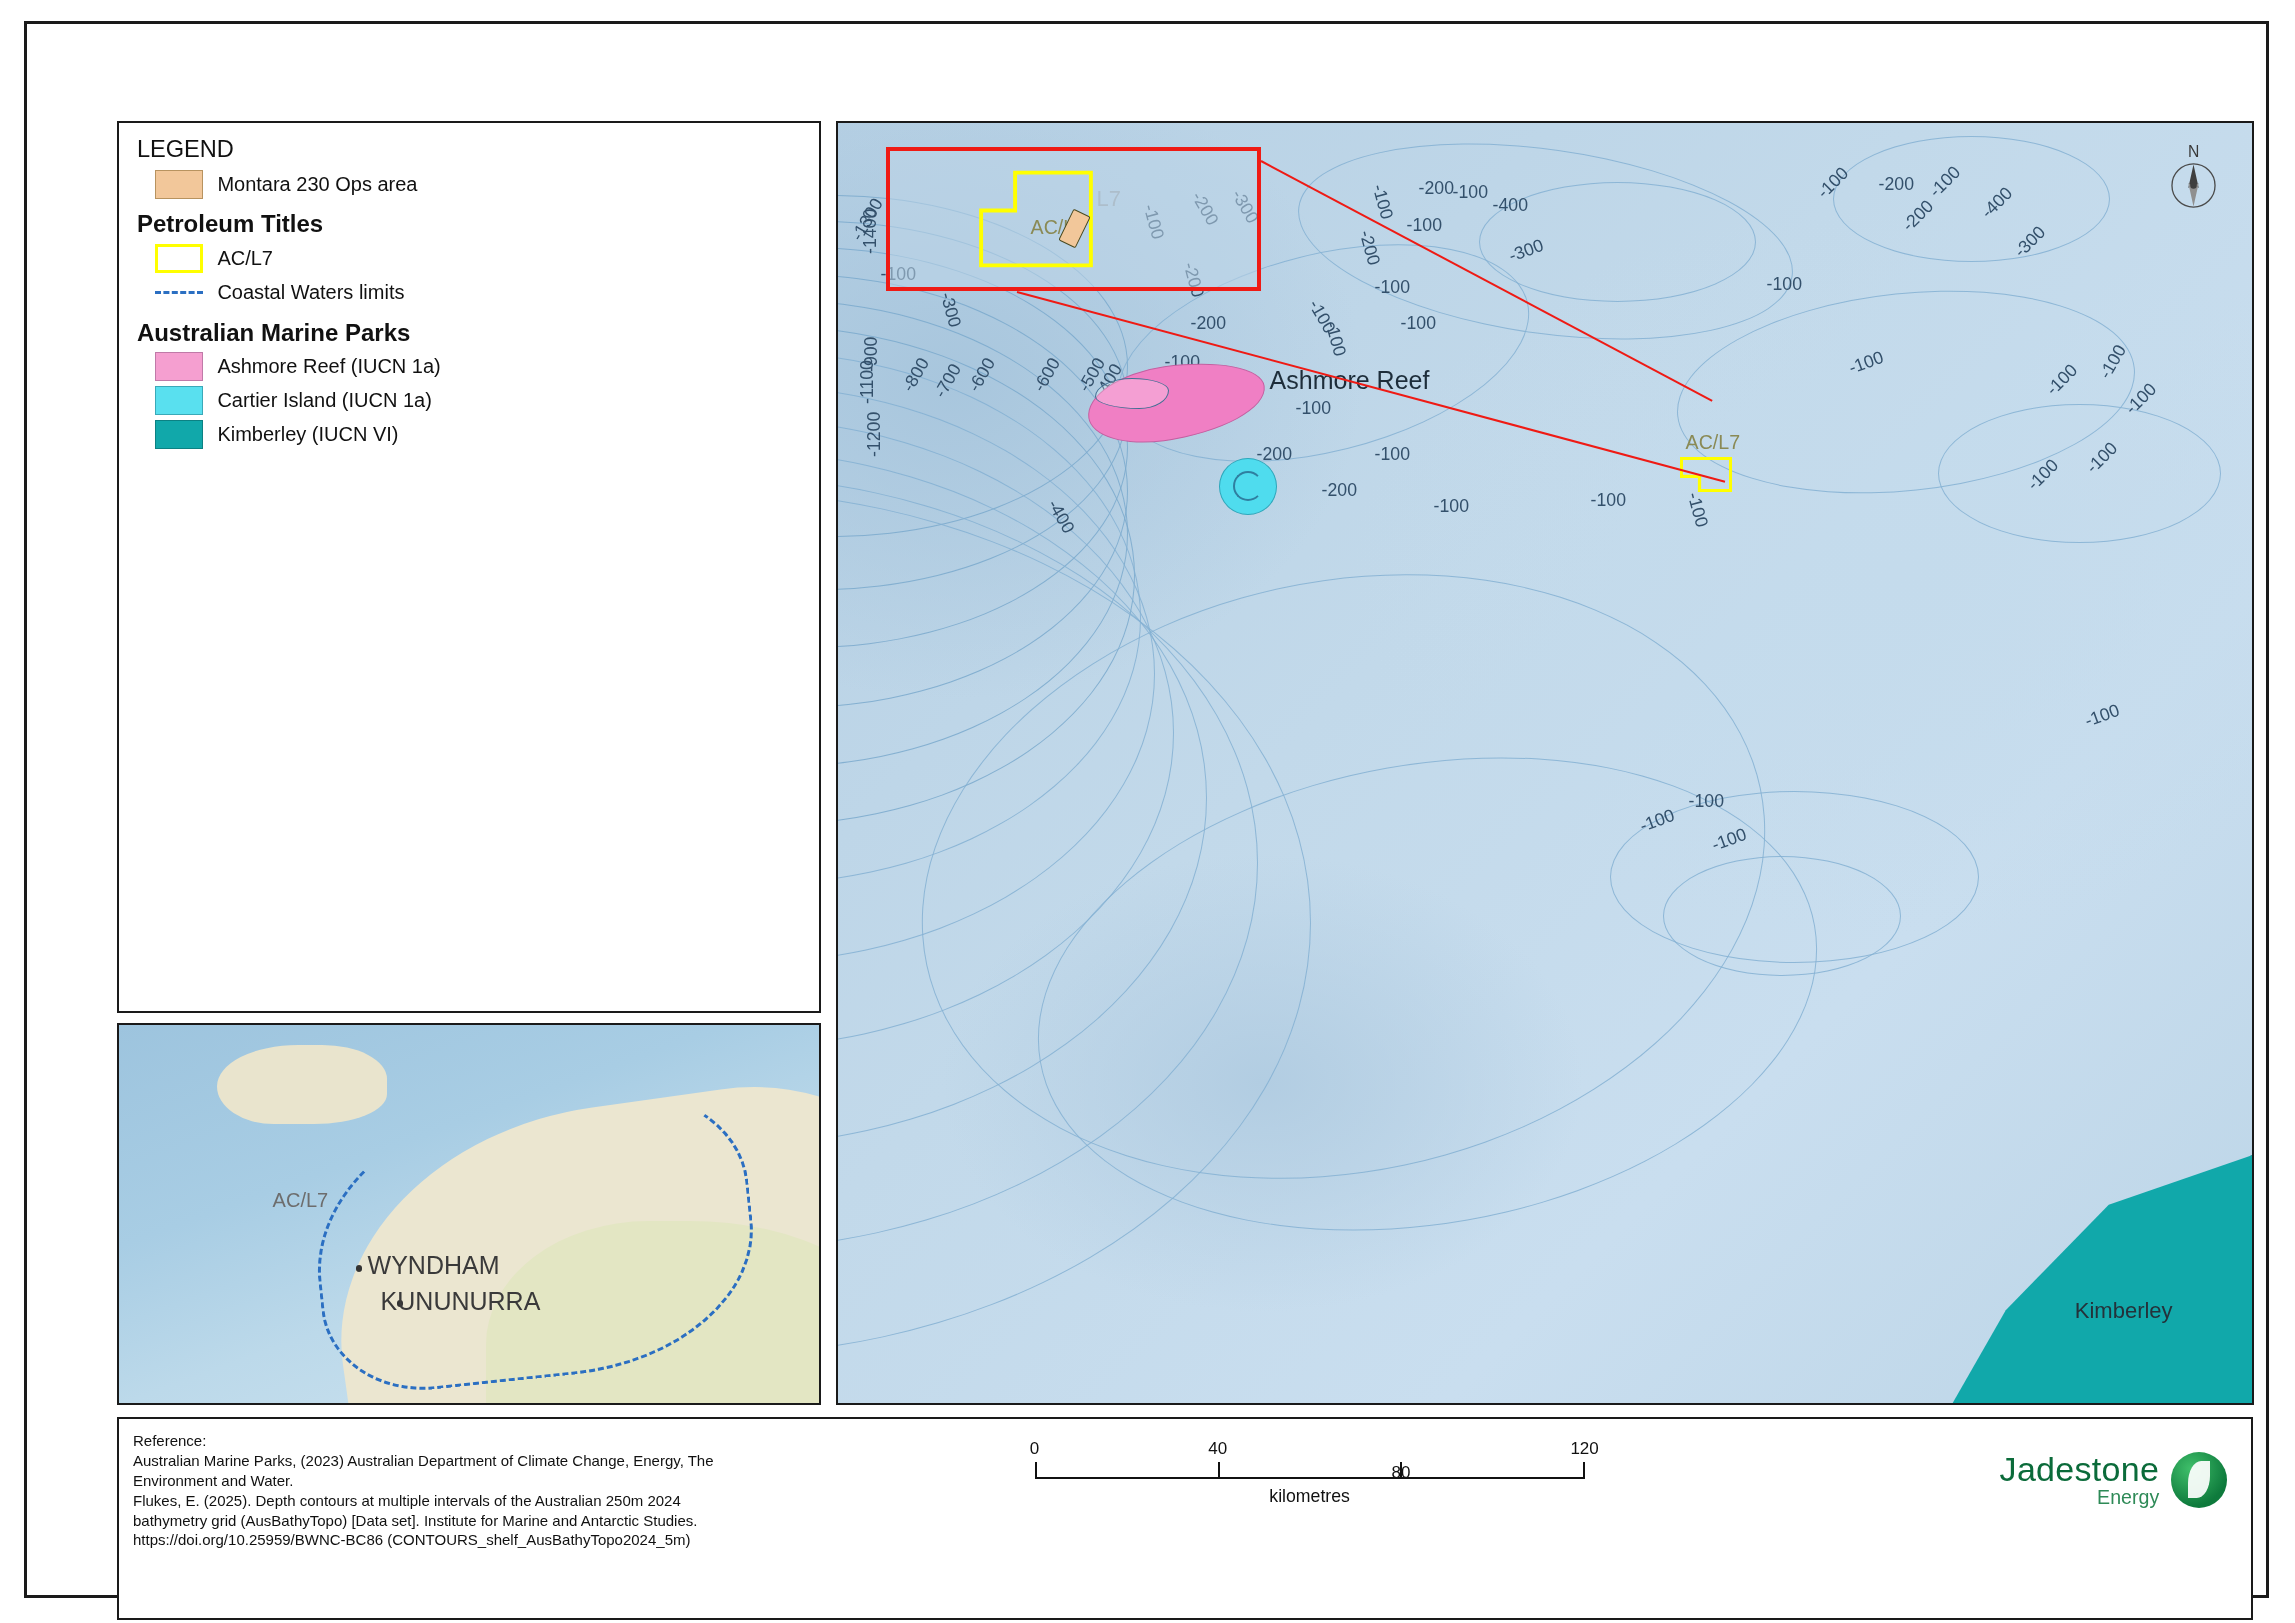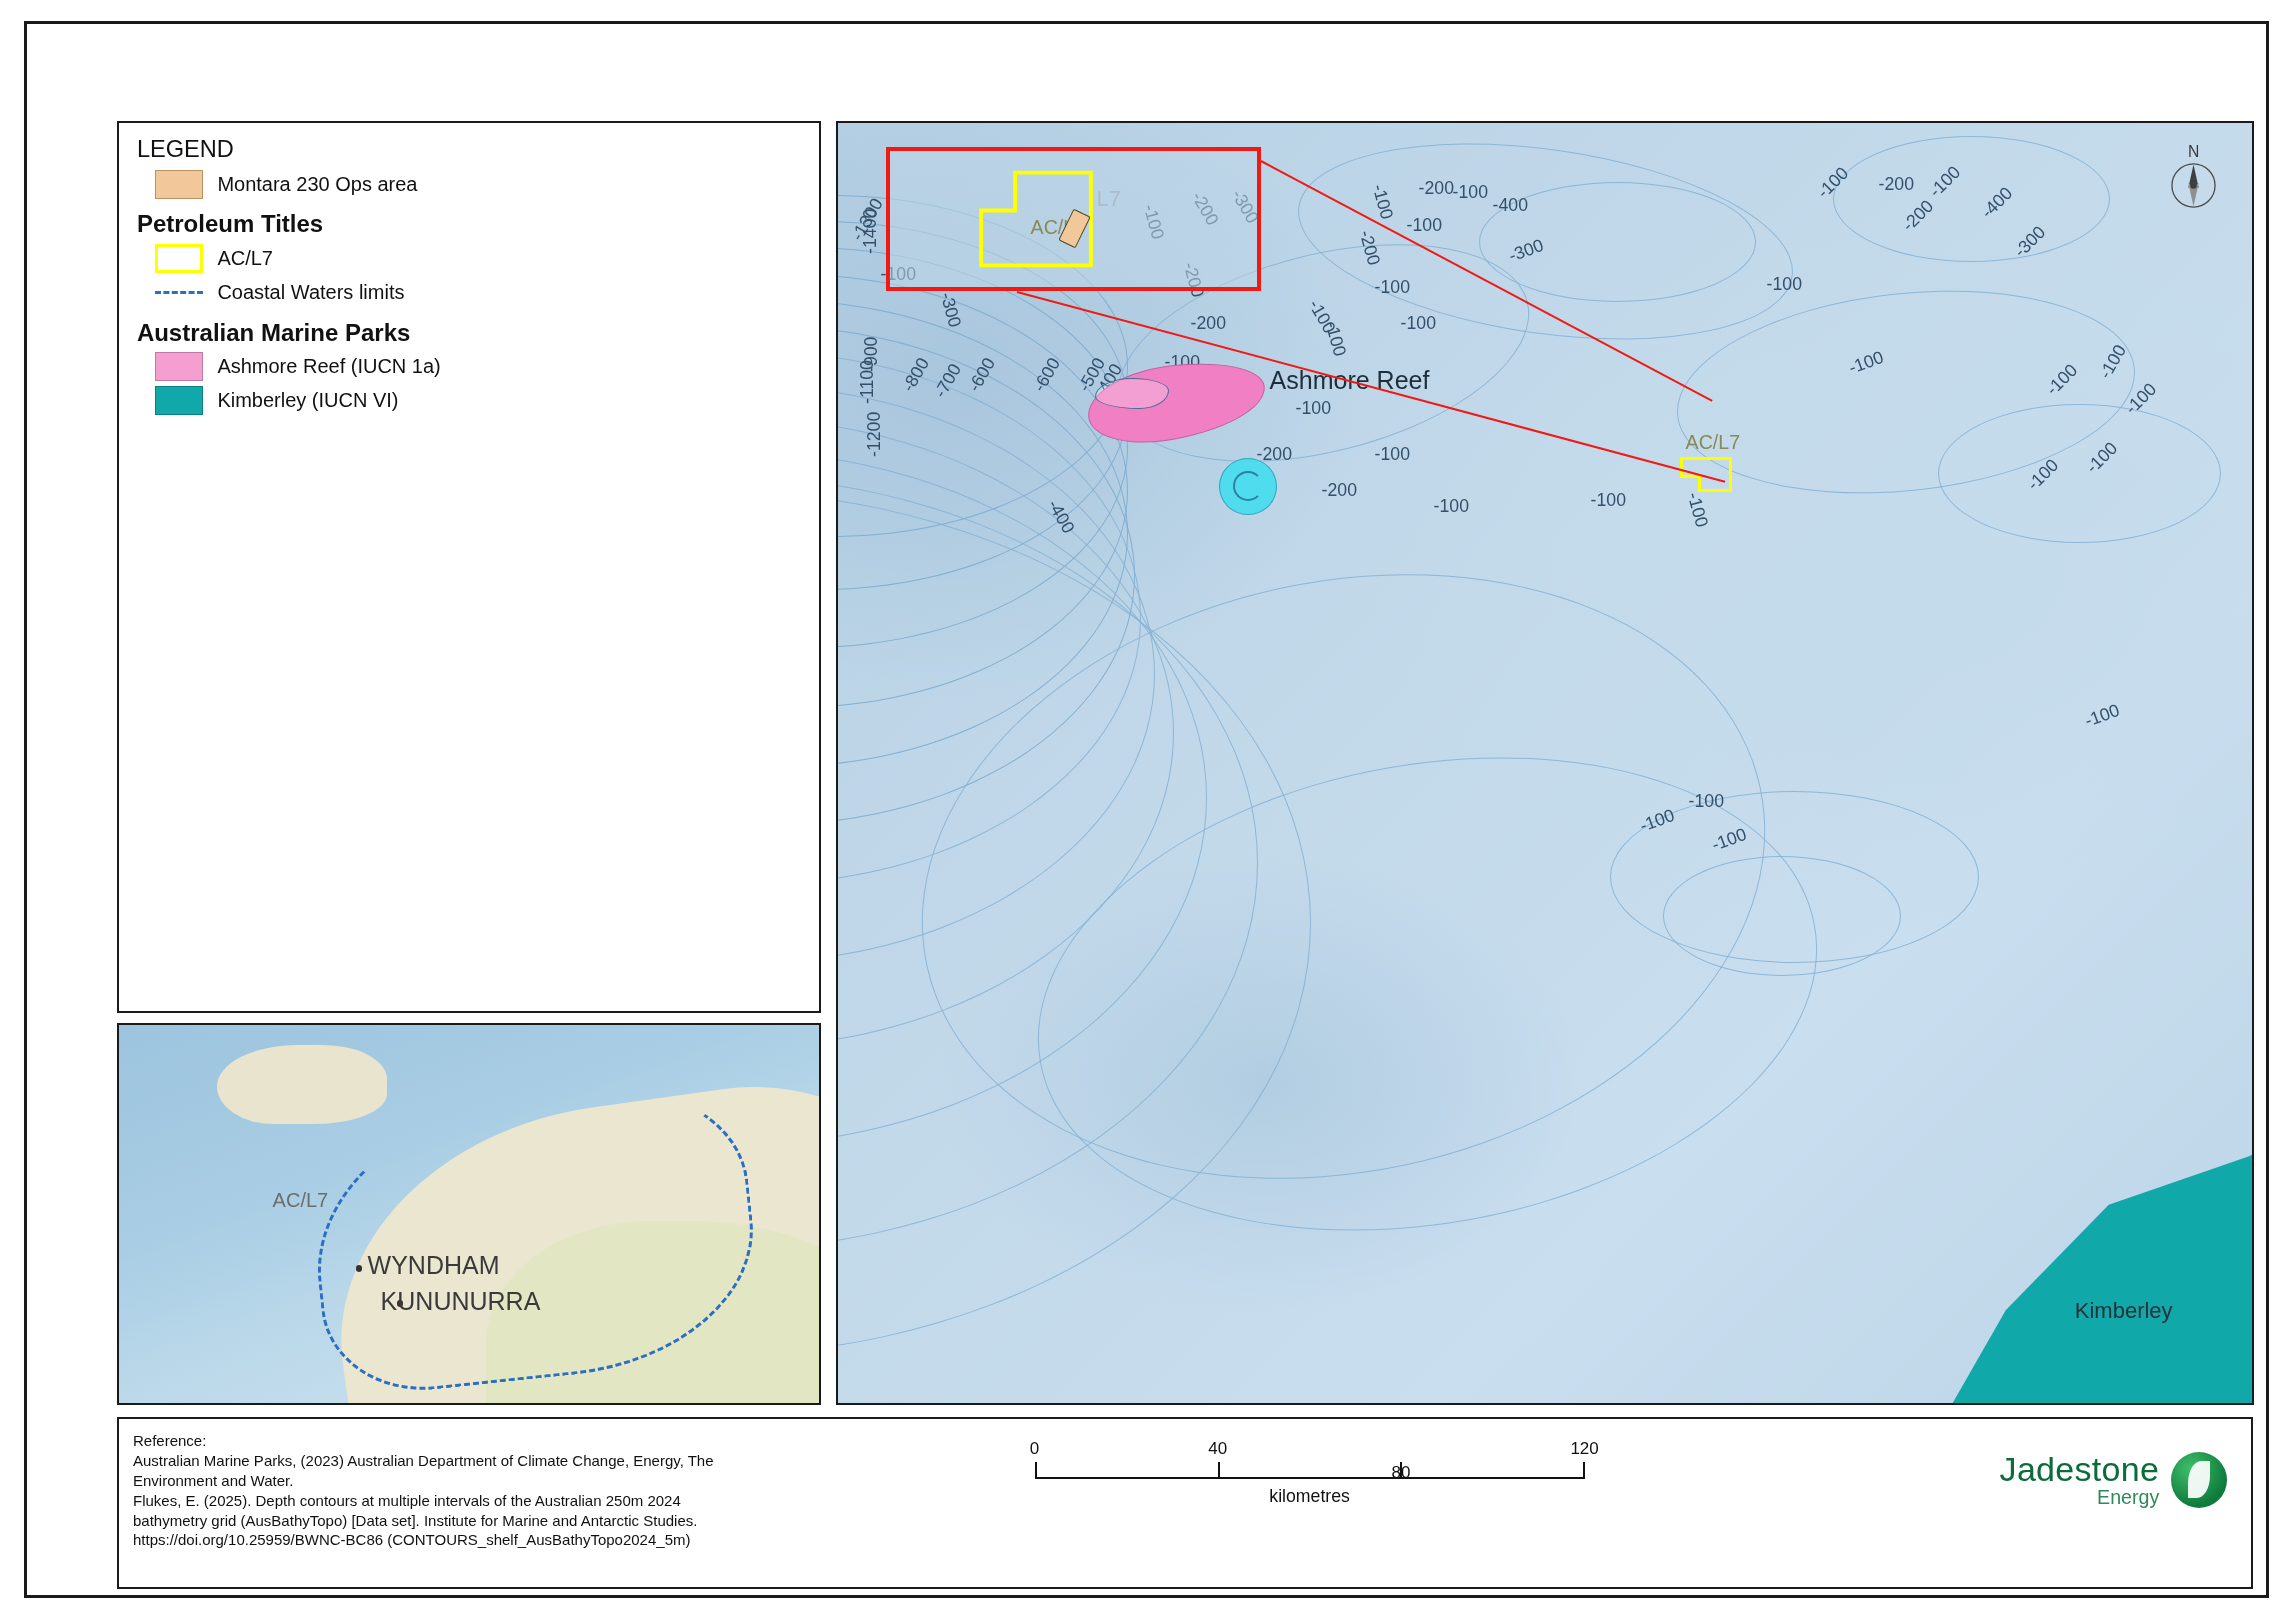--- a/index.html
+++ b/index.html
@@ -314,21 +314,21 @@
     width: 47px; height: 47px;
     margin: 1.3px auto 0 auto;
   }
 
   
   .footer {
     position: absolute;
     left: 90px;
     top: 1393px;
     width: 2136px;
-    height: 172px;
+    height: 203px;
     border: 2px solid #1a1a1a;
     box-sizing: border-box;
     background: #ffffff;
   }
   .reference {
     position: absolute;
     left: 14.4px; top: 11.8px;
     font-size: 15px;
     line-height: 1.33;
     color: #111;
@@ -433,20 +433,24 @@
     </div>
 
 
     <div class="legend-section">Australian Marine Parks</div>
 
     <div class="legend-row">
       <span class="legend-swatch sw-ashmore"></span>
       <span class="legend-label">Ashmore Reef (IUCN 1a)</span>
     </div>
 
+    <div class="legend-row">
+      <span class="legend-swatch sw-cartier"></span>
+      <span class="legend-label">Cartier Island (IUCN 1a)</span>
+    </div>
 
     <div class="legend-row">
       <span class="legend-swatch sw-kimberley"></span>
       <span class="legend-label">Kimberley (IUCN VI)</span>
     </div>
   </div>
 
   <div class="inset-map">
     <div class="inset-ocean"></div>
     <div class="inset-land"></div>

